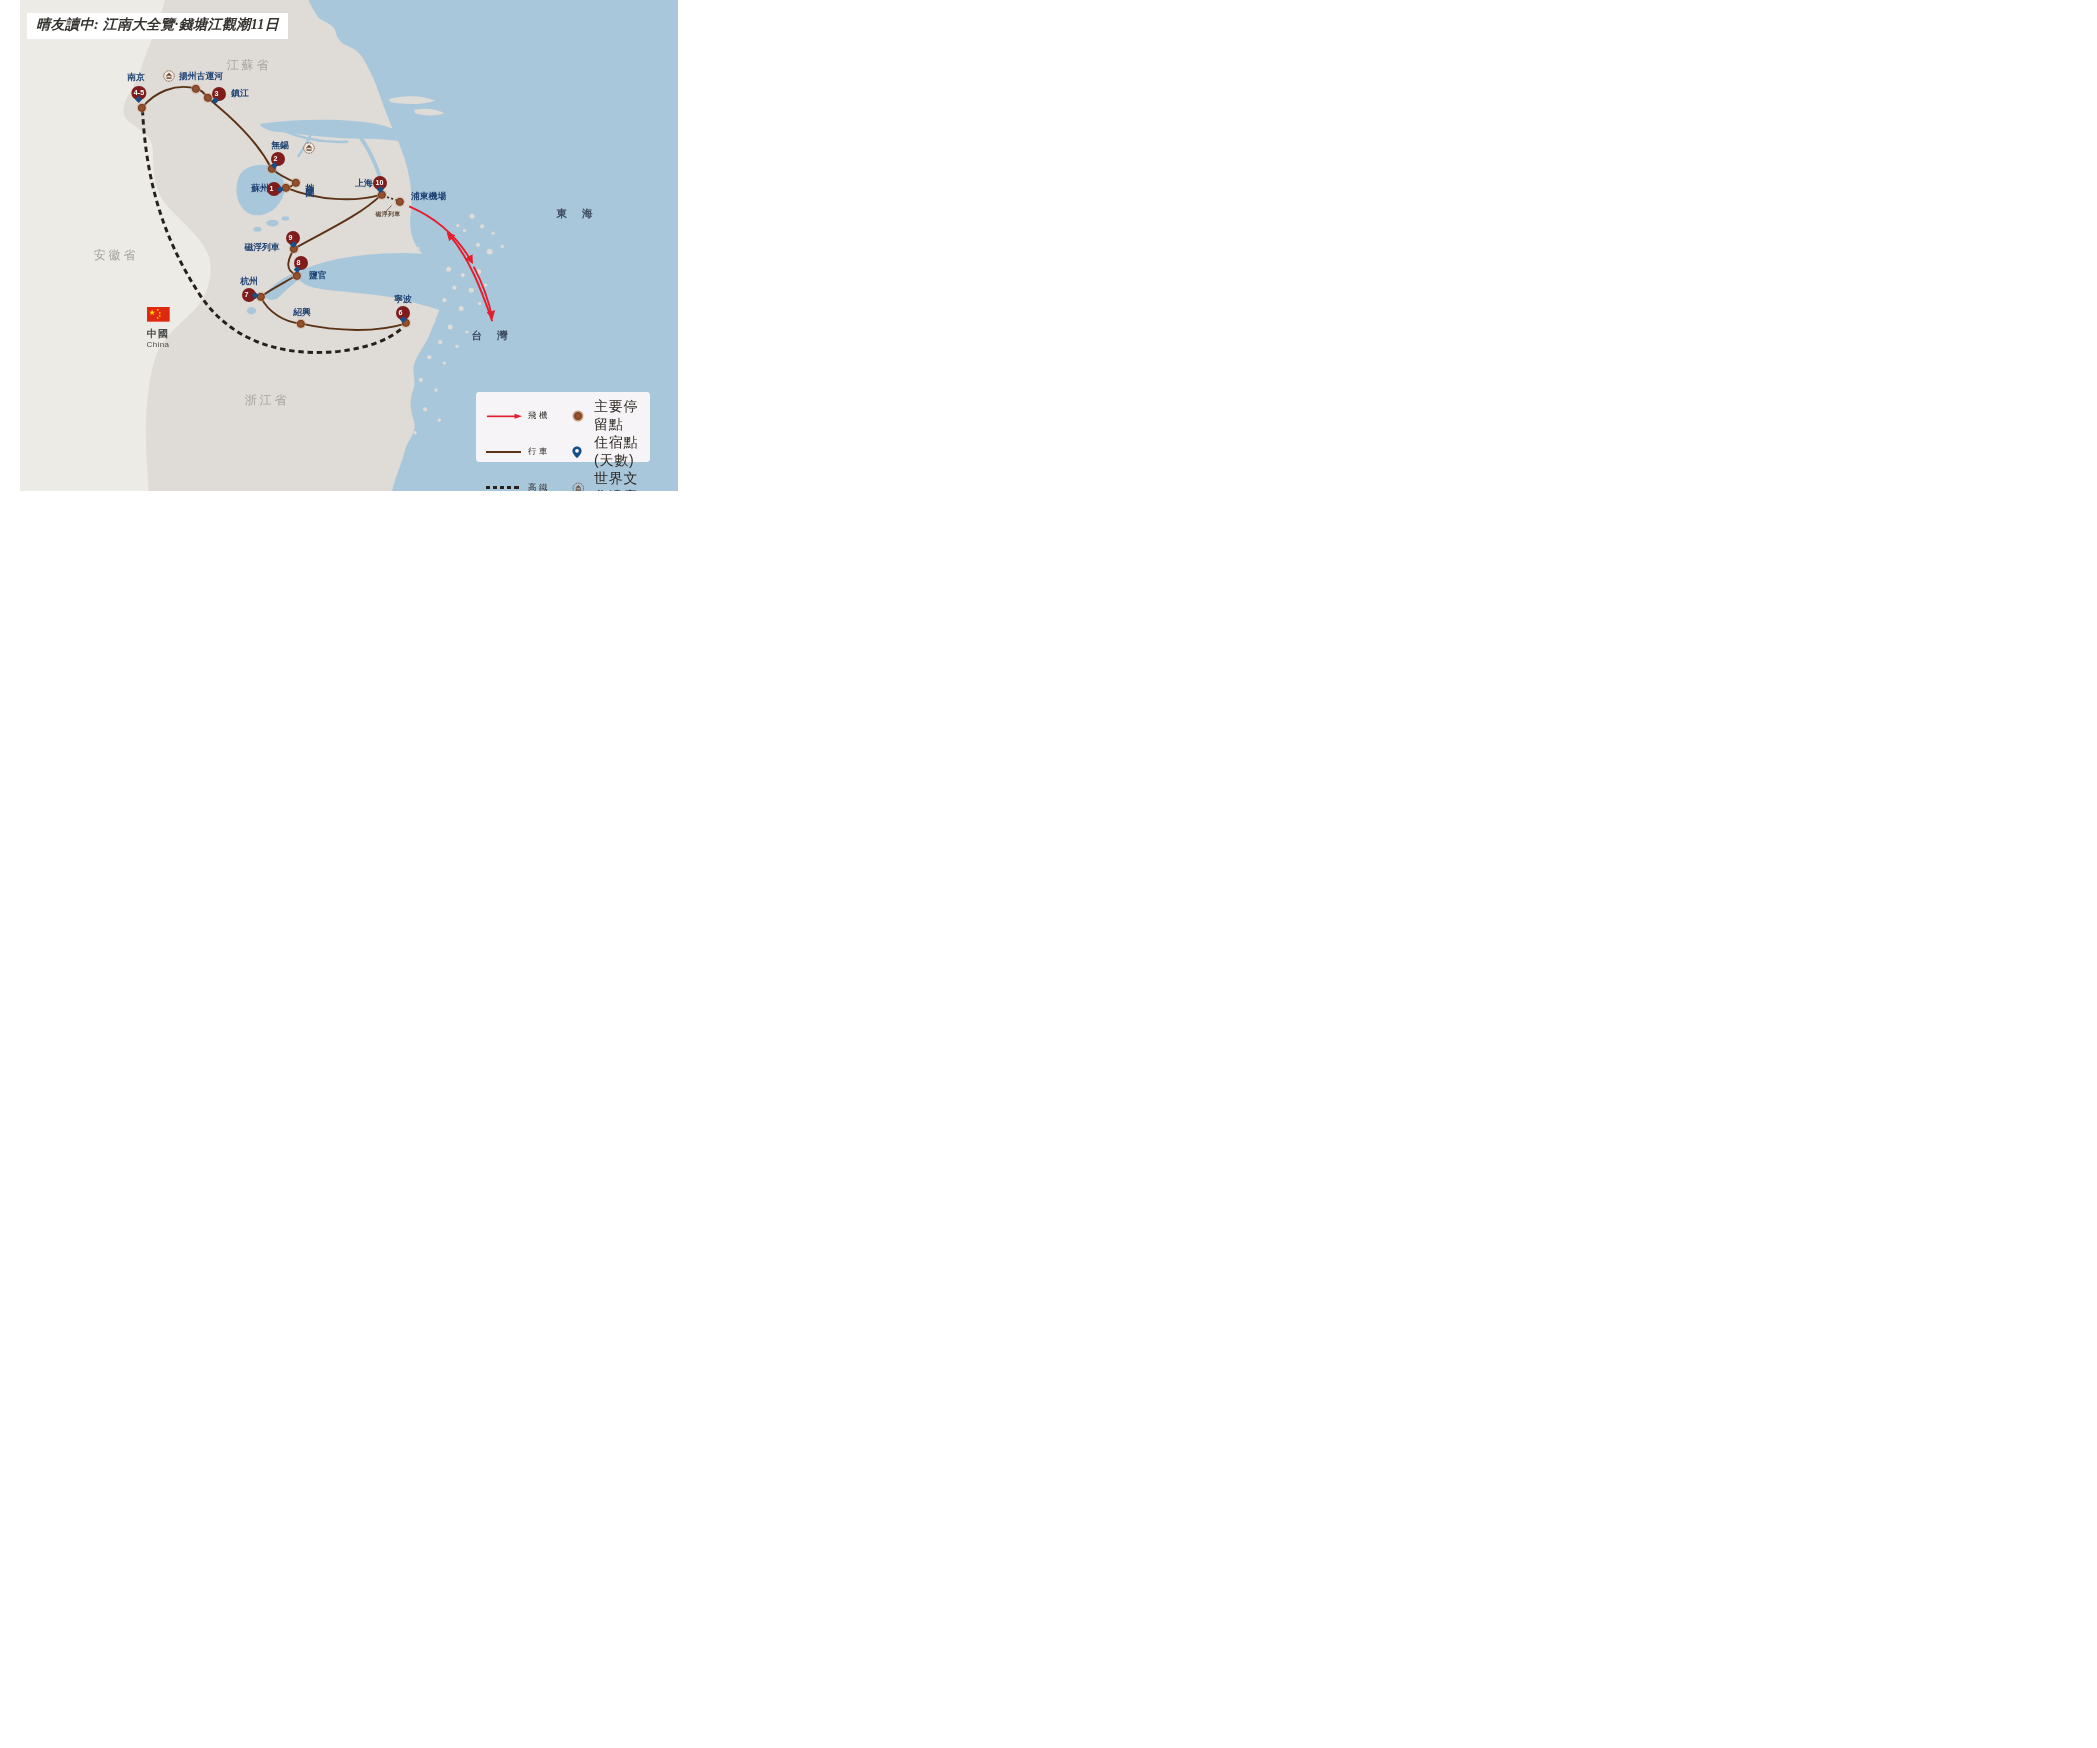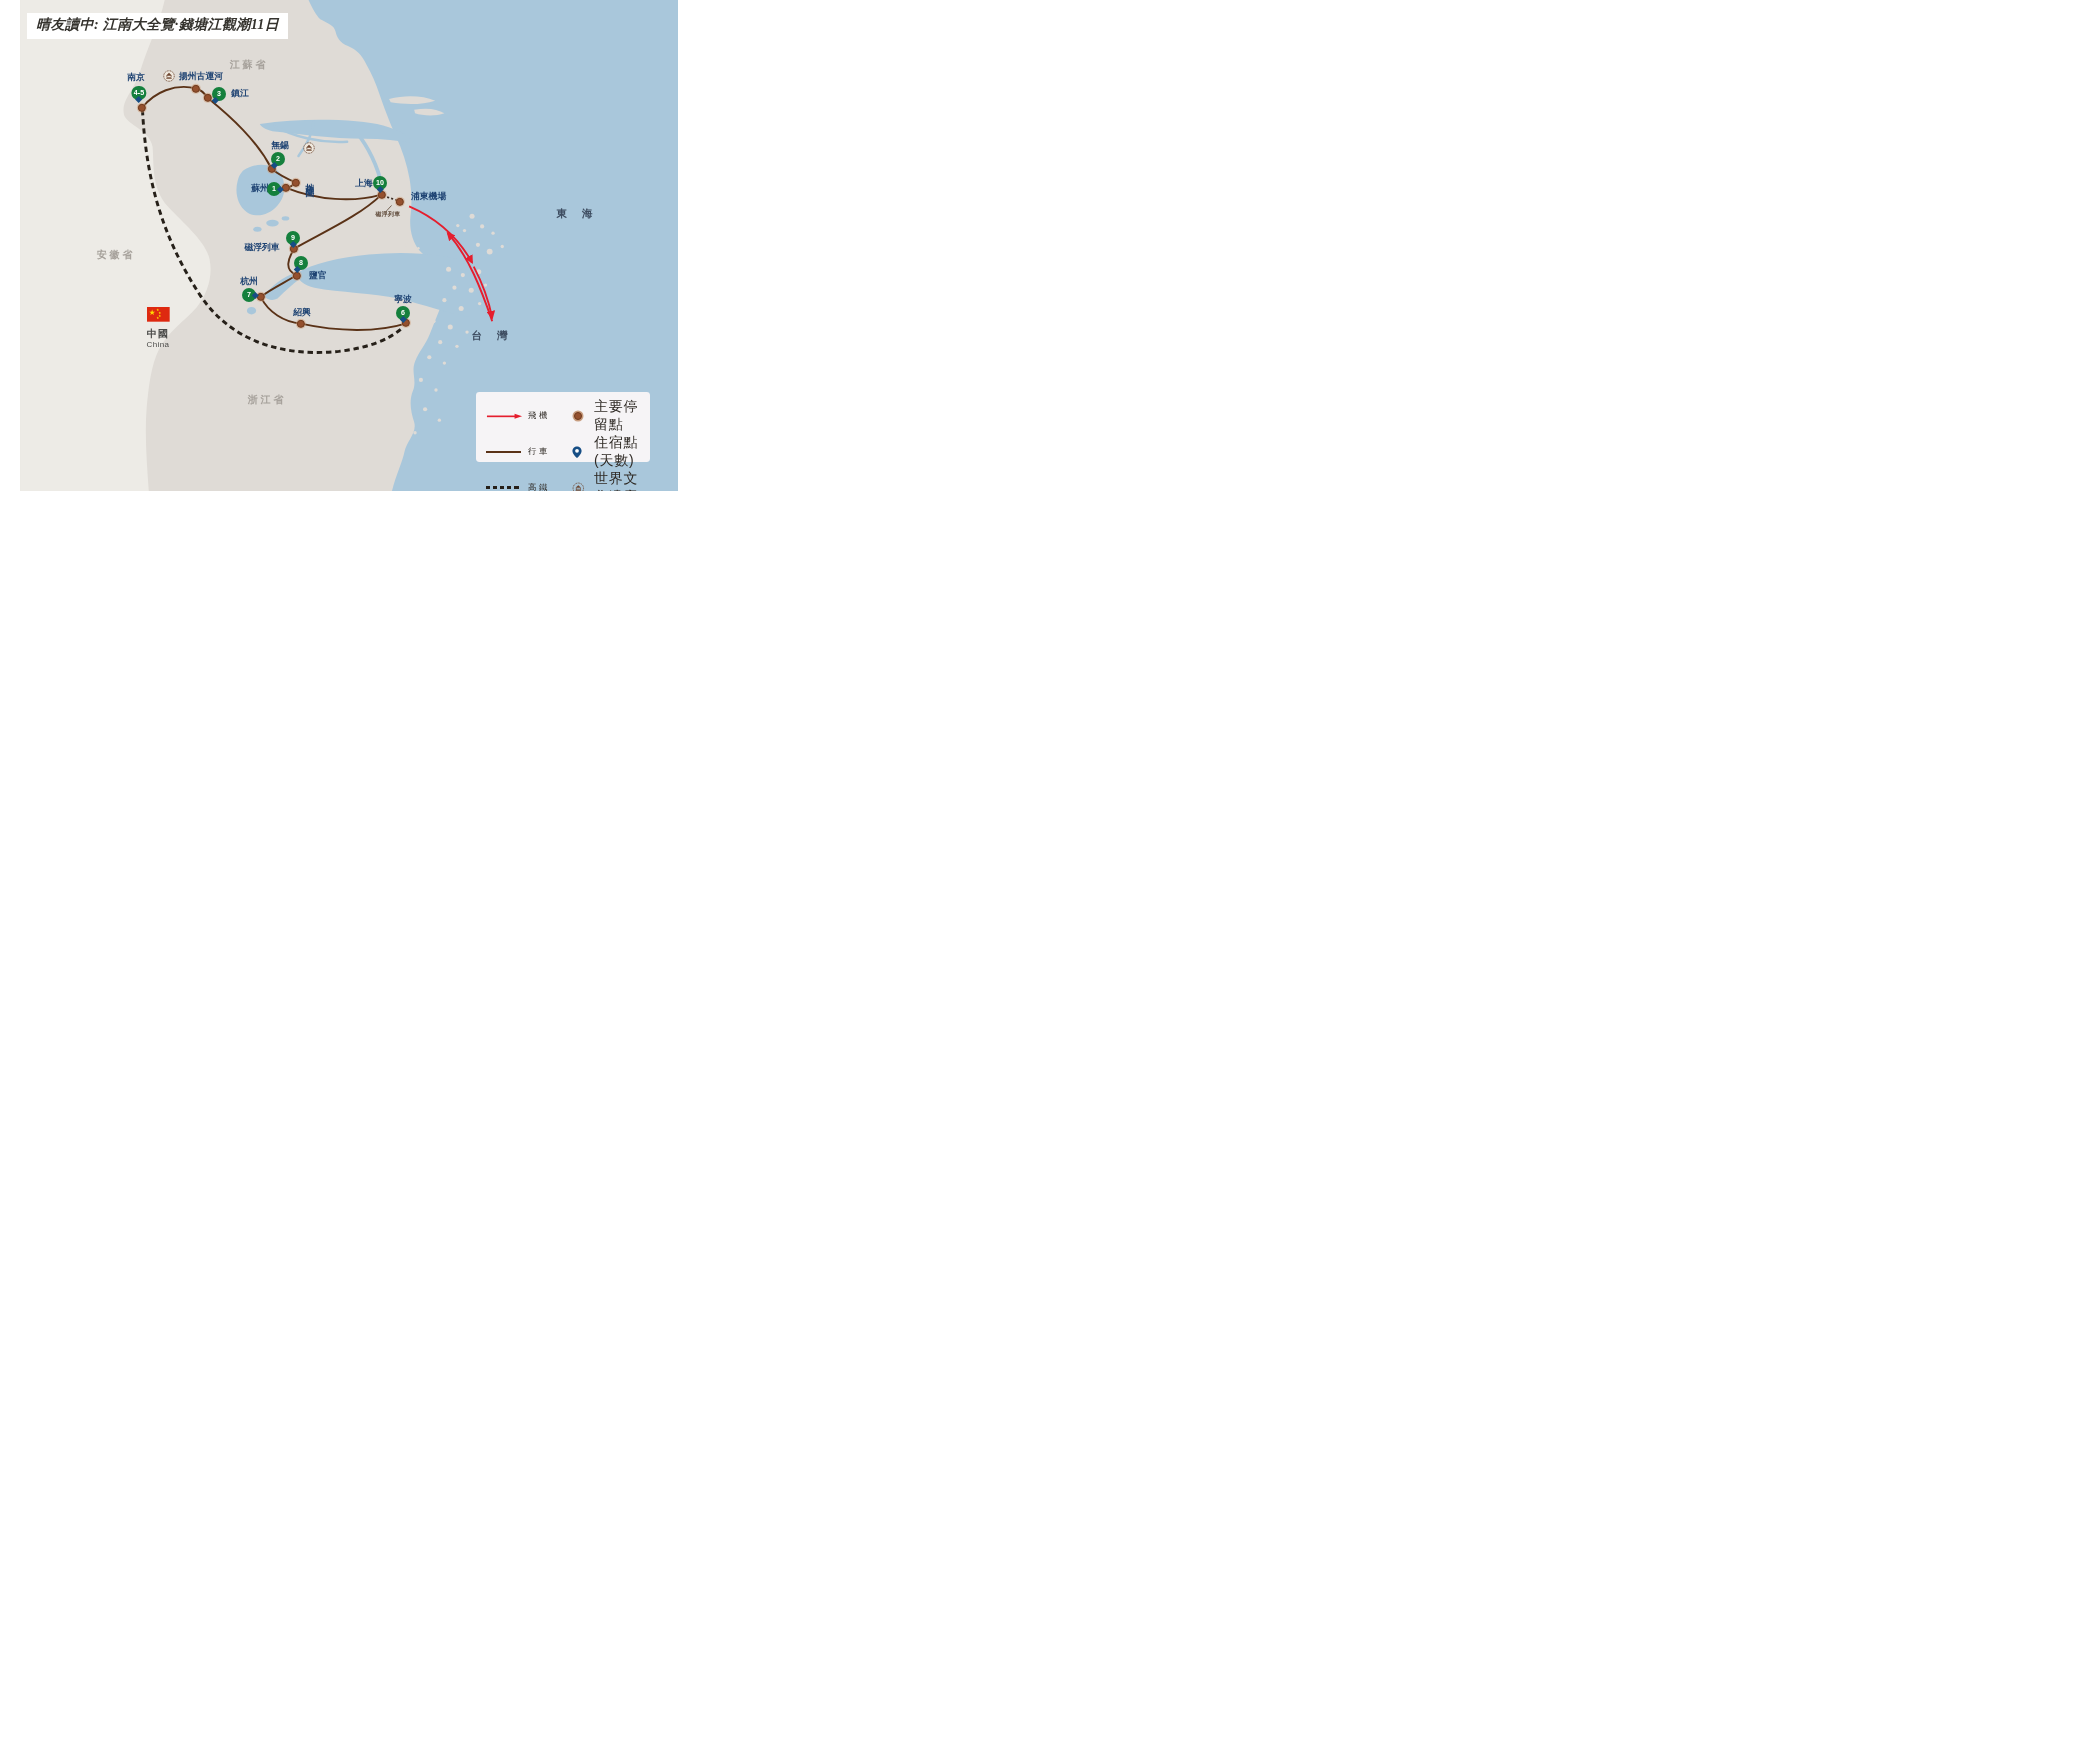--- a/index.html
+++ b/index.html
@@ -6,39 +6,39 @@
   .canvas{
     position:relative;width:658px;height:491px;overflow:hidden;
     background:#a9c7db;font-family:"Liberation Sans",sans-serif;margin-left:20px;
   }
   .canvas svg.base{position:absolute;left:0;top:0;}
   
   .lbl{position:absolute;transform:translate(-50%,-50%);white-space:nowrap;z-index:5;}
   .lbl.anchor-left{transform:translate(0,-50%);}
   .city-label{color:#1d4272;font-size:8.8px;font-weight:700;text-align:center;}
   .city-label.vertical{writing-mode:vertical-rl;text-orientation:upright;line-height:1;letter-spacing:2.9px;}
-  .province-label{color:#a6a19b;font-size:10px;font-weight:700;letter-spacing:2.9px;}
+  .province-label{color:#a6a19b;font-size:12px;font-weight:400;letter-spacing:2.9px;}
   .sea-label{color:#3e4d61;font-size:10.5px;font-weight:700;letter-spacing:15px;}
   .country-label{color:#4b4b49;font-size:10px;font-weight:700;letter-spacing:1.3px;}
   .country-label-en{color:#4b4b49;font-size:8px;font-weight:400;letter-spacing:0.4px;}
   .maglev-label{color:#5f4a3a;font-size:5.9px;font-weight:700;letter-spacing:0.4px;}
   
   .title-box{
     position:absolute;left:7.1px;top:12.6px;z-index:10;background:#ffffff;
     padding:3.8px 9.2px 4.6px 9.2px;
   }
   .title-box h1{
     margin:0;font-family:"Liberation Serif",serif;font-style:italic;font-weight:700;
     font-size:14px;color:#35332e;letter-spacing:0.4px;
   }
   
   .pin{
     position:absolute;transform:translate(-50%,-50%);z-index:6;
-    background:#15803d;color:#ffffff;border-radius:7.1px;
-    min-width:14px;height:14px;line-height:14px;text-align:center;
+    background:#7f1d1d;color:#ffffff;border-radius:7.1px;
+    min-width:14px;height:14px;line-height:14px;text-align:left;
     font-size:7.1px;font-weight:700;padding:0 2.5px;box-sizing:border-box;
   }
   .pin::after{content:"";position:absolute;width:4.6px;height:4.6px;background:#174e85;transform:rotate(45deg);}
   .pin.tail-b::after{bottom:-1.7px;left:50%;margin-left:-2.3px;}
   .pin.tail-bl::after{bottom:-1.3px;left:0.8px;}
   .pin.tail-r::after{right:-1.3px;top:50%;margin-top:-2.3px;}
   
   .stop-dot{
     position:absolute;transform:translate(-50%,-50%);z-index:4;
     width:6.3px;height:6.3px;border-radius:50%;

